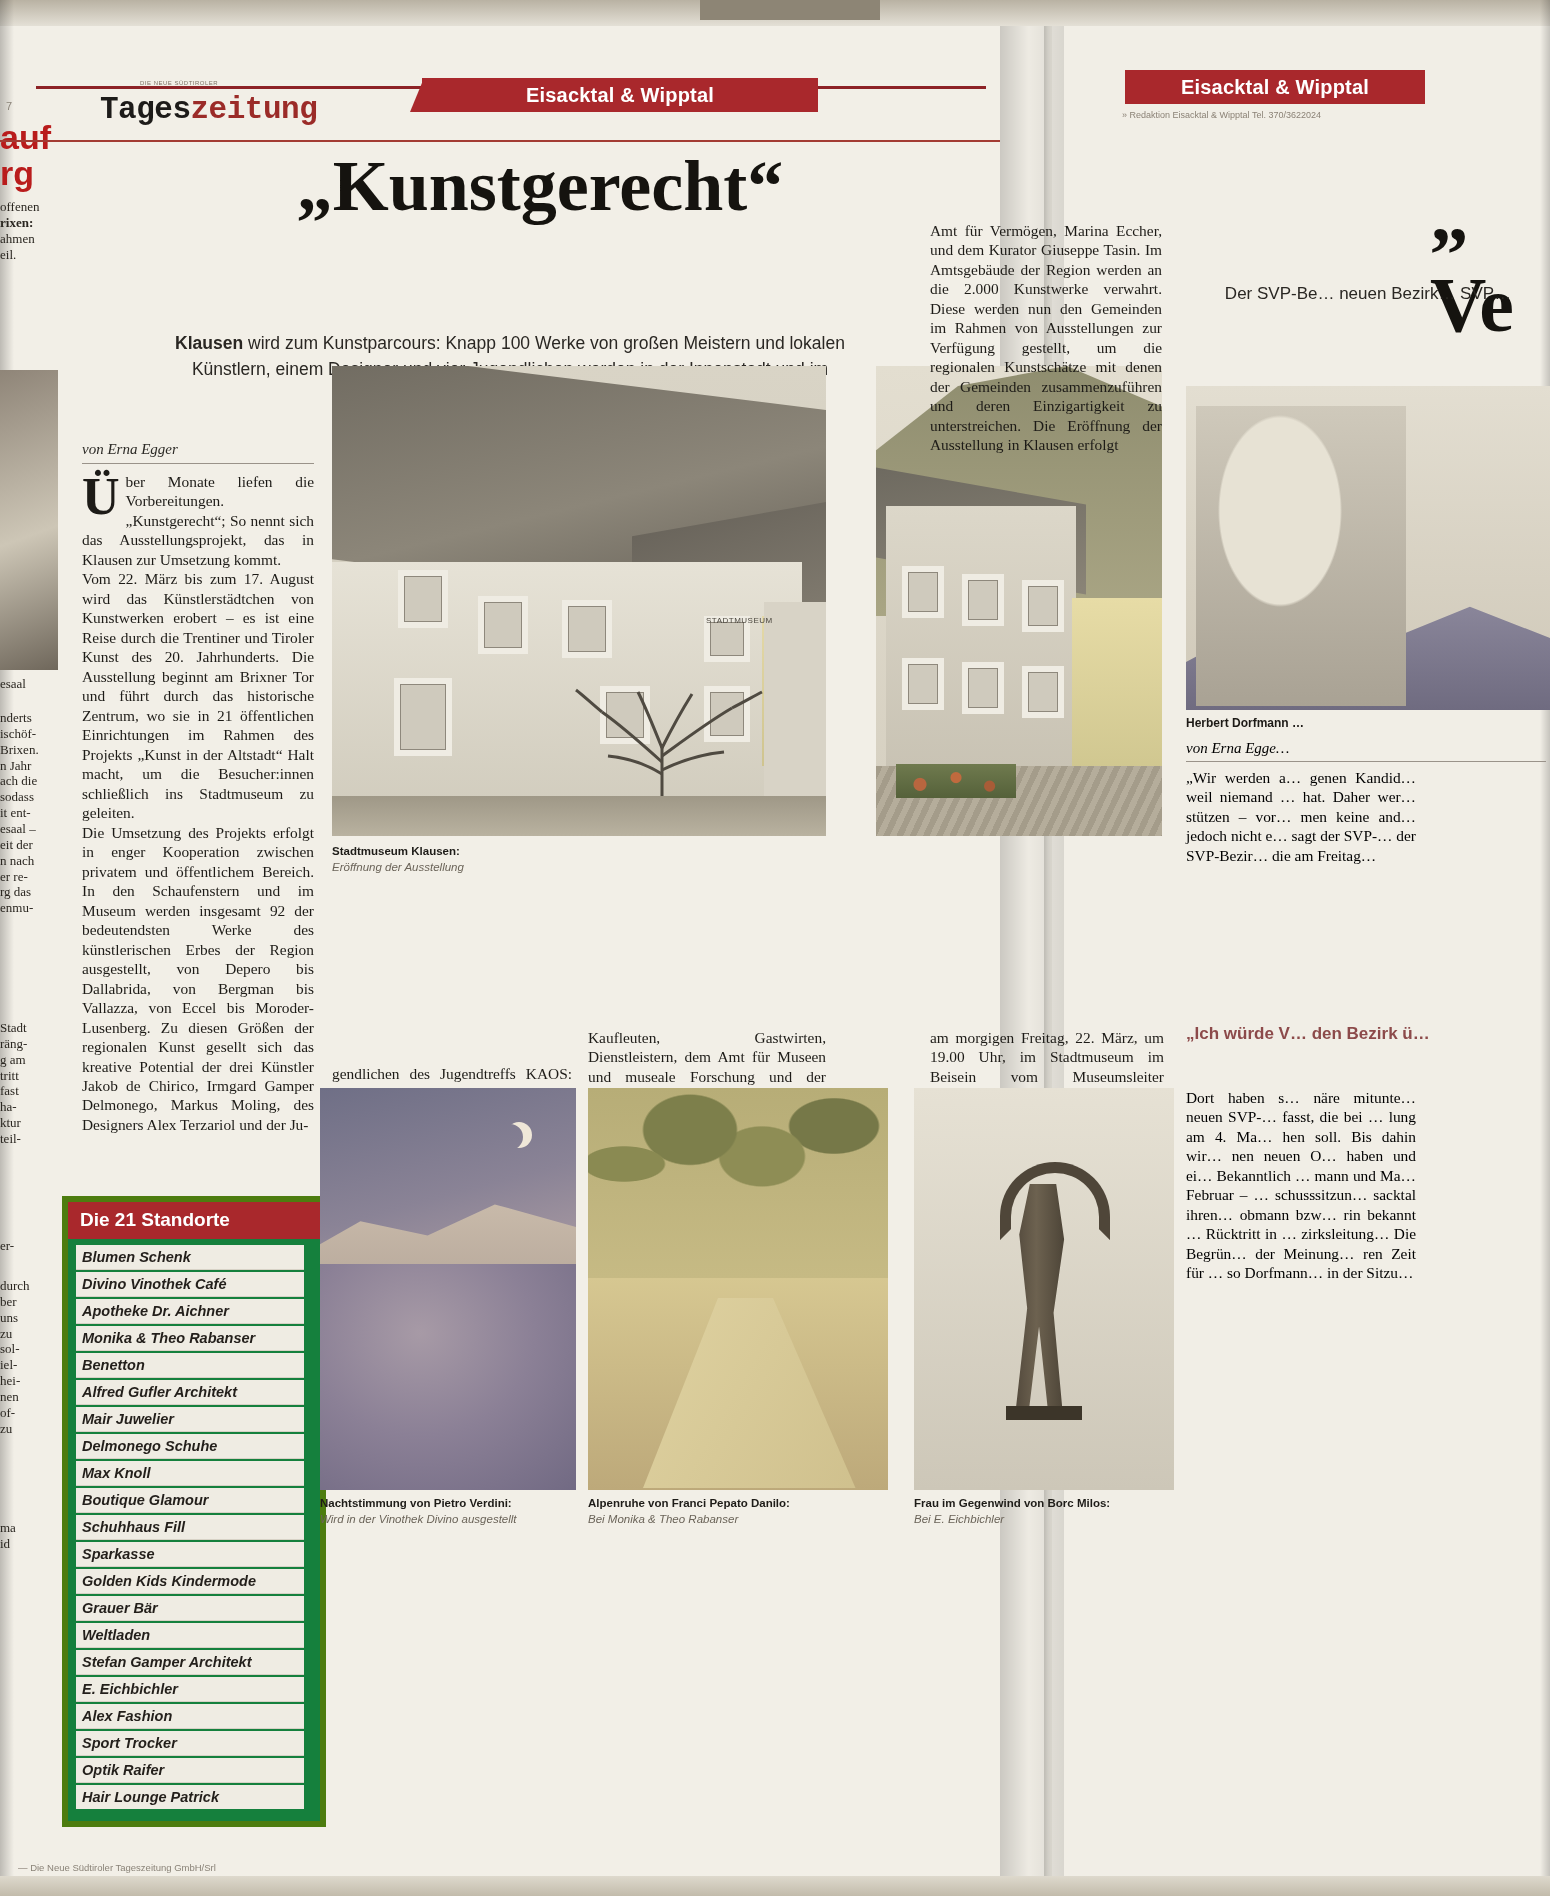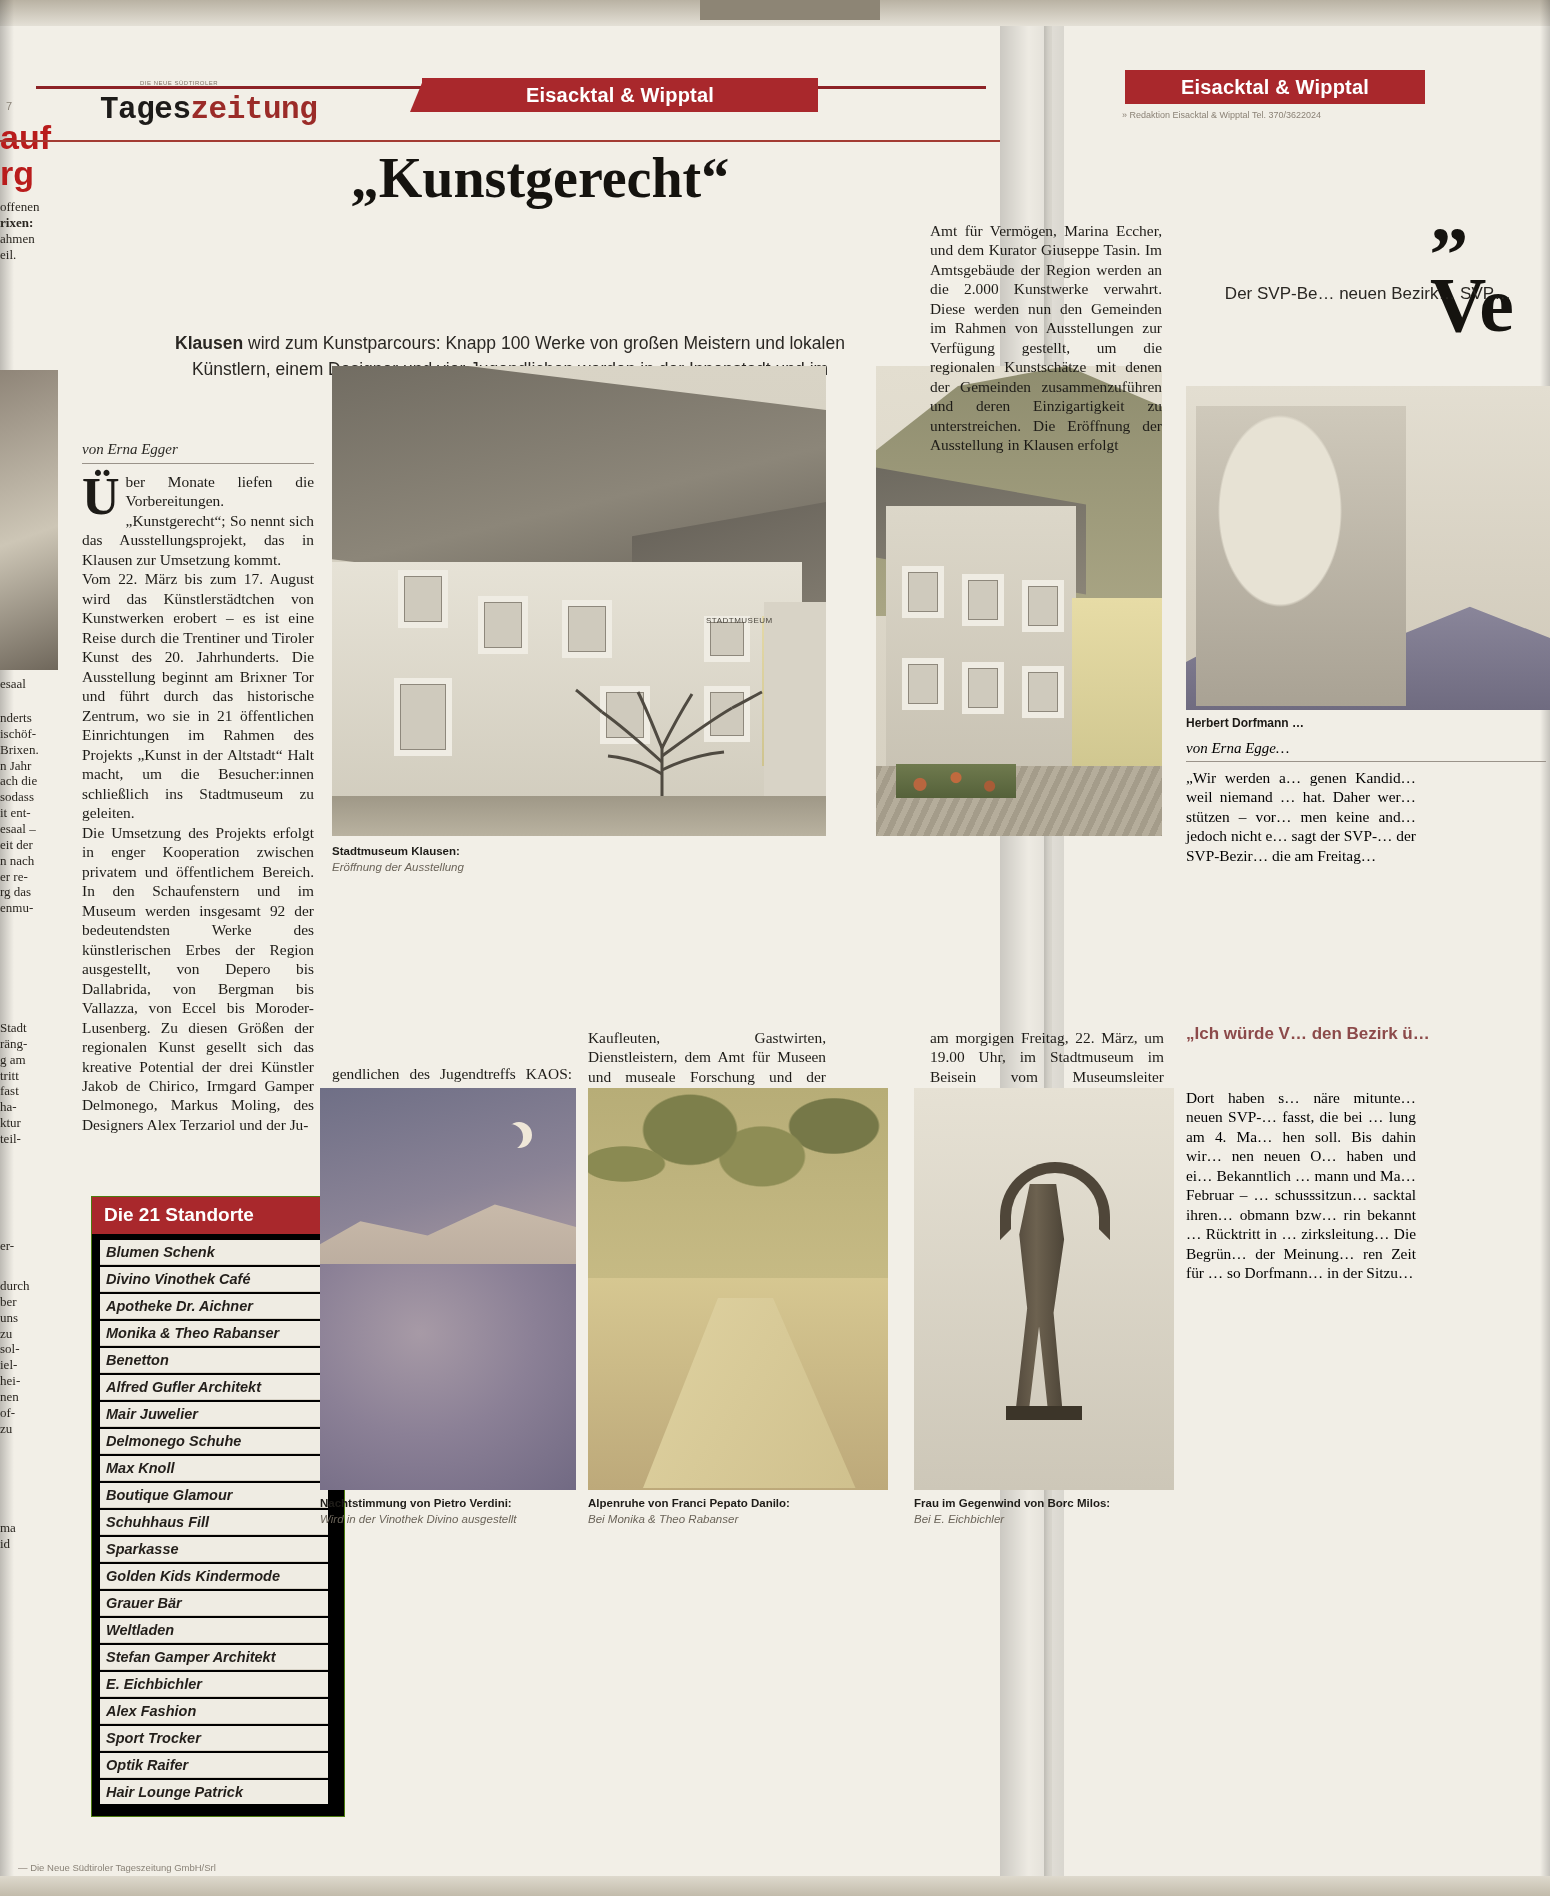--- a/index.html
+++ b/index.html
@@ -121,21 +121,21 @@
     color: #8b8276;
   }
 
   
   .headline {
     position: absolute;
     left: 200px; top: 150px;
     width: 680px;
     font-family: "Liberation Serif", serif;
     font-weight: bold;
-    font-size: 56px;
+    font-size: 72px;
     line-height: 1.02;
     text-align: center;
     color: #15130f;
   }
   .standfirst {
     position: absolute;
     left: 160px; top: 330px;
     width: 700px;
     font-size: 17.5px;
     line-height: 1.5;
@@ -337,23 +337,22 @@
   .statue-base {
     position: absolute; left: 92px; top: 318px; width: 76px; height: 14px;
     background: #3c3529;
   }
 
   
   .standorte {
     position: absolute;
     left: 62px; top: 1196px;
     width: 252px;
-    border: 1px solid #4d7c0f;
-    background: #000000;
-    margin-left: 29px;
+    border: 6px solid #4d7c0f;
+    background: #15803d;
   }
   .standorte-head {
     background: #a9282c;
     color: #fff;
     font-weight: bold;
     font-size: 19px;
     padding: 7px 10px 8px 12px;
   }
   .standorte ul {
     list-style: none;

